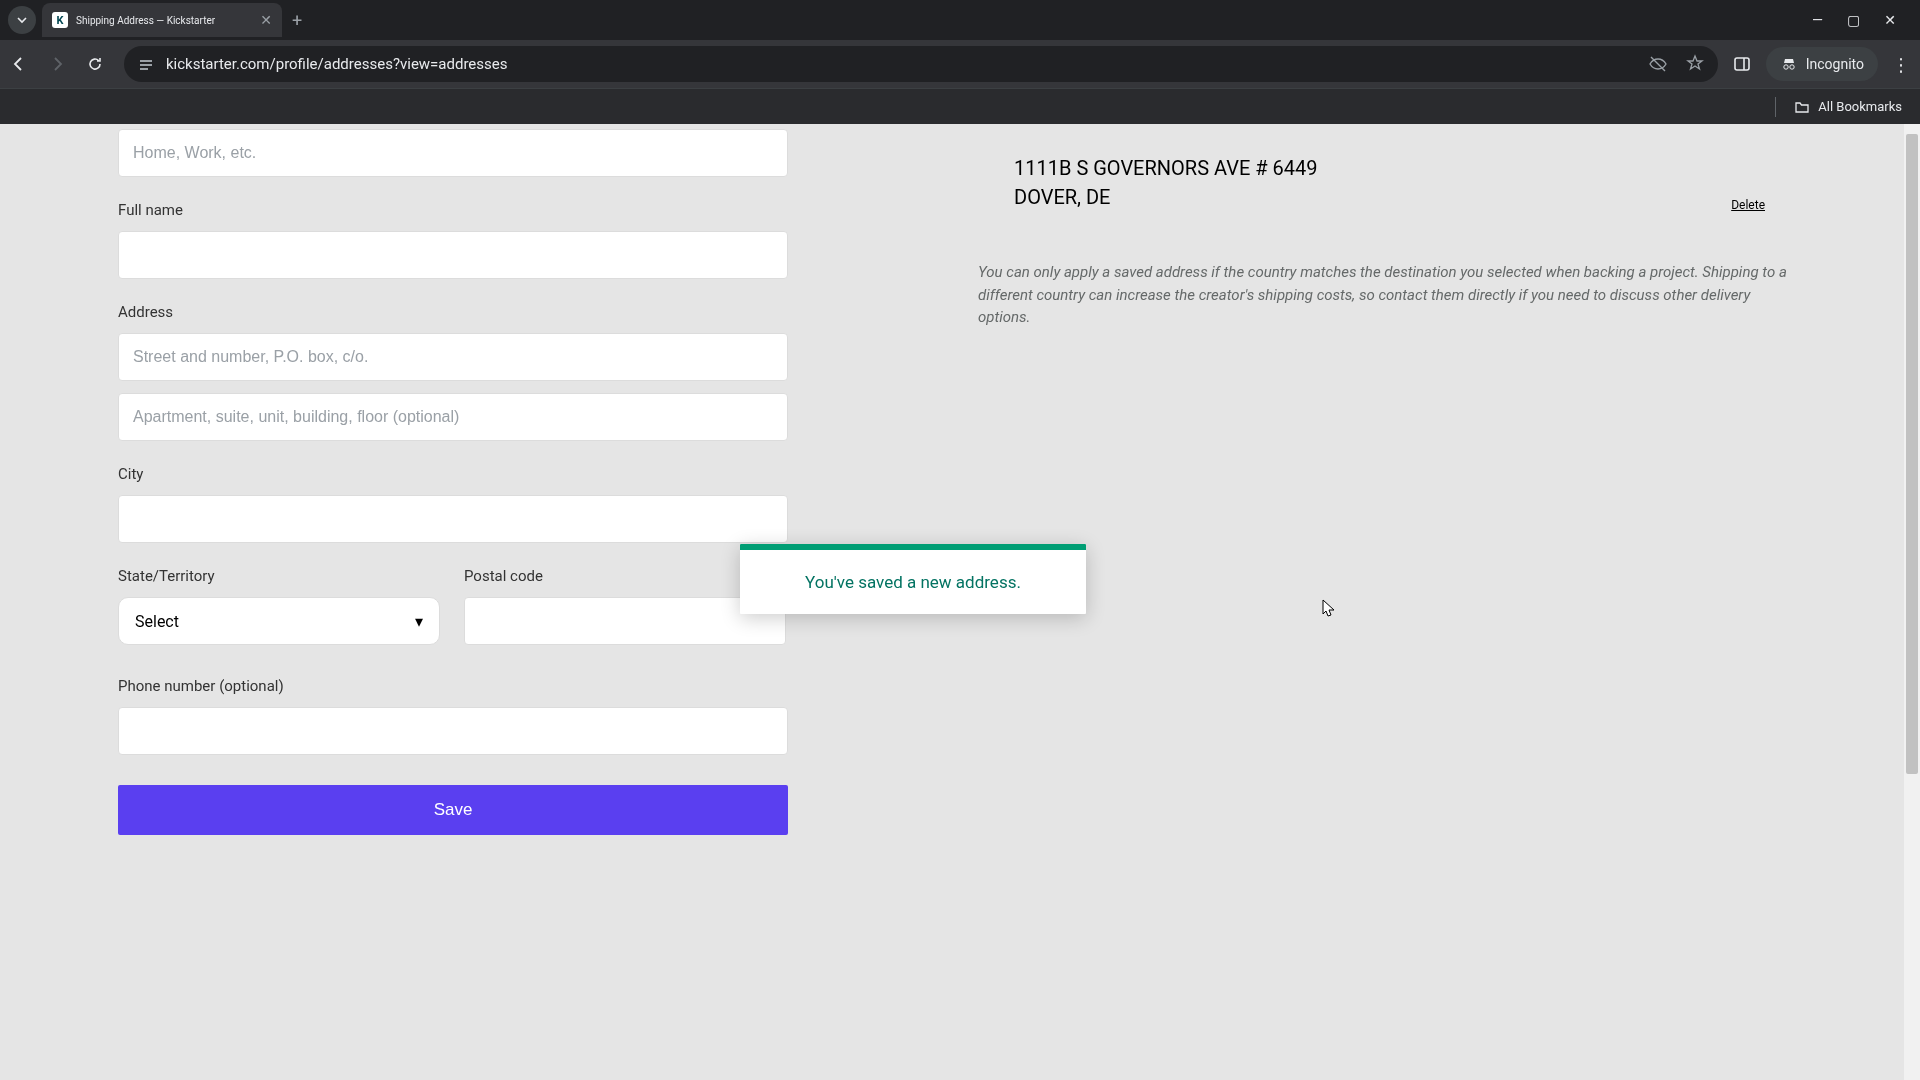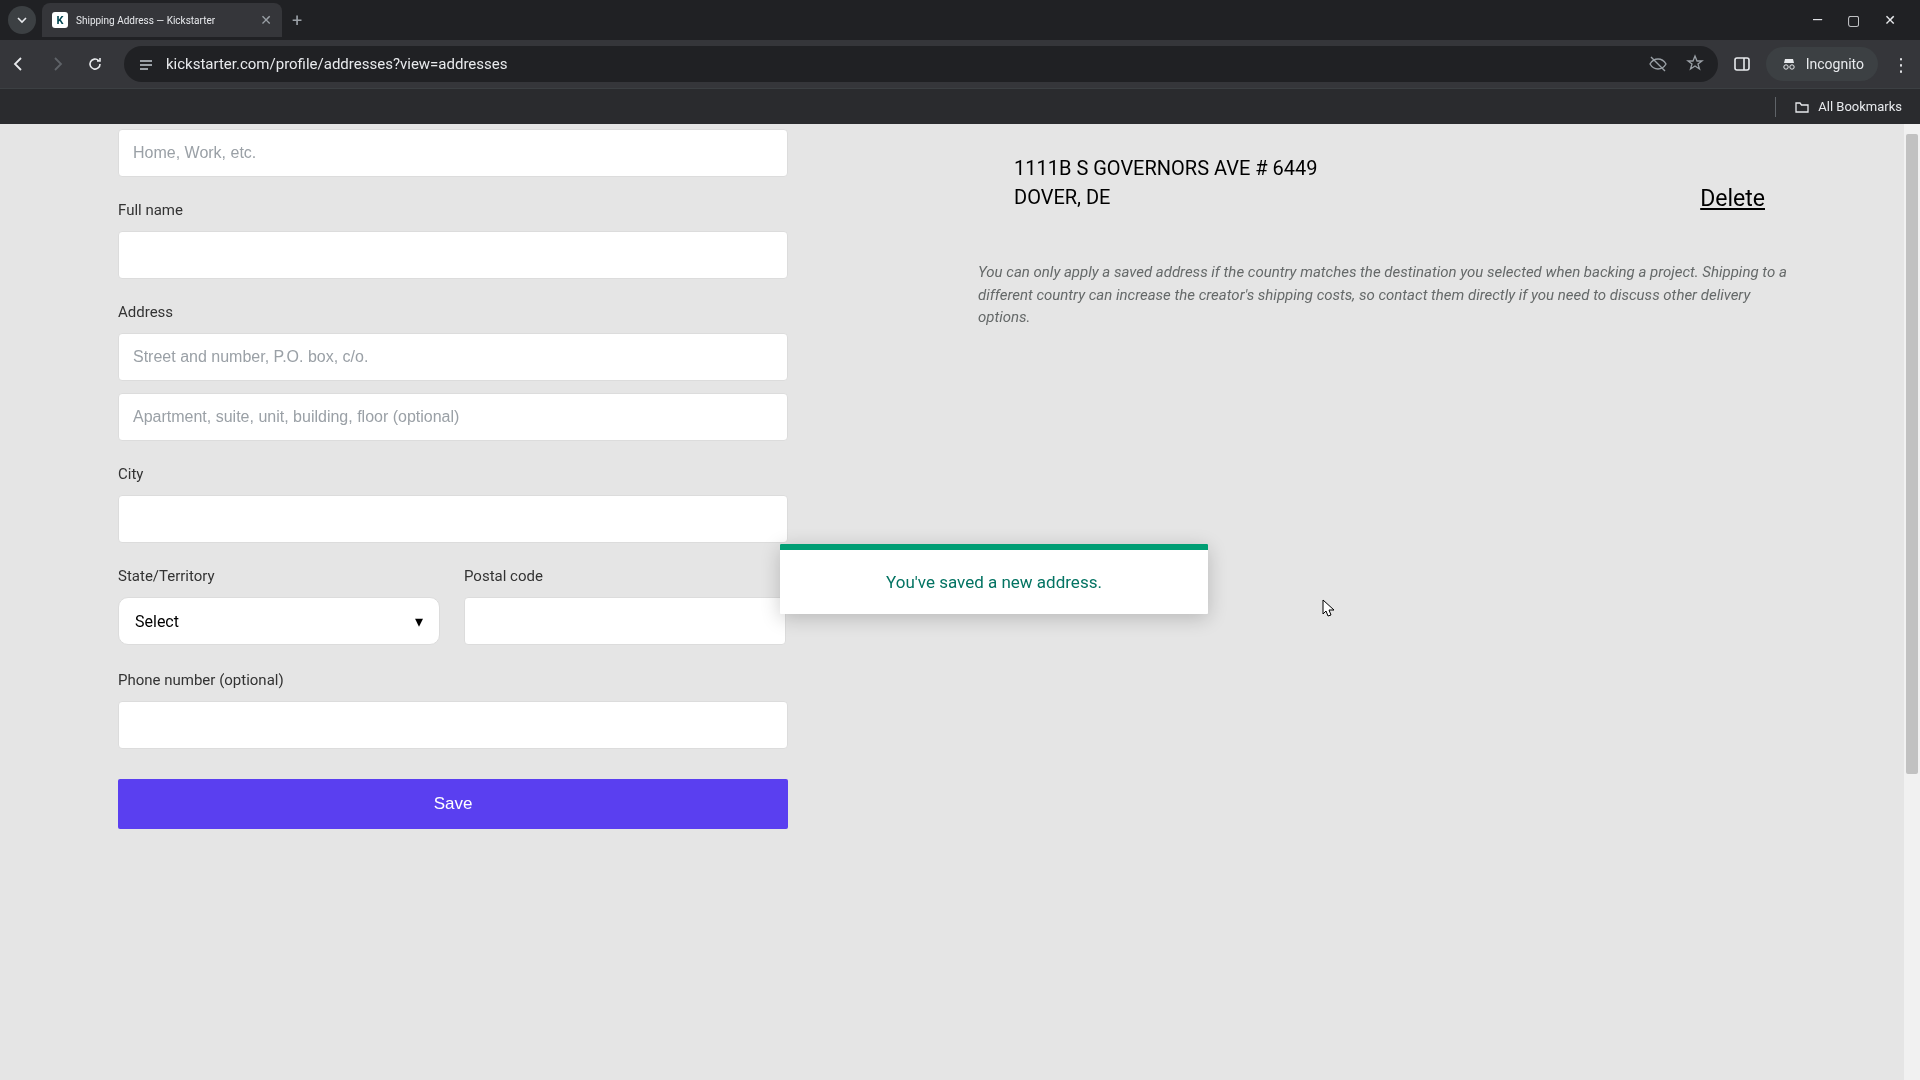--- a/index.html
+++ b/index.html
@@ -35,23 +35,23 @@
   .label { font-size: 15px; color:#333; margin-bottom:12px; display:block; }
   .input { width: 670px; height: 48px; border:1px solid #dcdcdc; border-radius:4px; padding:0 14px; font-size:16px; color:#222; background:#fff; }
   .input::placeholder { color:#9aa0a6; }
   .input + .input { margin-top:12px; }
   .row { display:flex; gap:24px; }
   .select { width:322px; height:48px; border:1px solid #dcdcdc; border-radius:10px; display:flex; align-items:center; justify-content:space-between; padding:0 16px; font-size:16px; background:#fff; }
   .small-input { width:322px; }
   .save-btn { width:670px; height:50px; background:#5a3ff0; color:#fff; border:none; border-radius:2px; font-size:17px; cursor:pointer; margin-top:6px;}
   .addr-card { border:1px solid #e5e5e5; border-radius:2px; padding: 14px 22px 20px 35px; display:flex; justify-content:space-between; align-items:flex-end;}
   .addr-lines { font-size:20px; line-height:1.45; color:#000; }
-  .delete-link { font-size:23px; color:#000; text-decoration:underline; cursor:pointer; }
+  .delete-link { font-size:12px; color:#000; text-decoration:underline; cursor:pointer; }
   .note { font-size:15px; font-style:italic; color:#656969; margin-top:28px; line-height:1.5; }
-  .toast { position:absolute; left:740px; top:420px; width:428px; background:#fff; border-radius:1px; box-shadow:0 4px 20px rgba(0,0,0,0.2); overflow:hidden;margin-left:40px; }
+  .toast { position:absolute; left:740px; top:420px; width:346px; background:#fff; border-radius:1px; box-shadow:0 4px 20px rgba(0,0,0,0.2); overflow:hidden; }
   .toast-bar { height:6px; background:#009e74; }
   .toast-body { padding:22px 20px; text-align:center; font-size:17px; color:#037362; }
   .cursor { position:absolute; left:1322px; top:475px; font-size:16px; pointer-events:none; }
   svg { display:block; }
 </style>
 </head>
 <body>
 
 <div class="chrome">
   <div class="tab-strip">
@@ -160,21 +160,21 @@
           <div class="select">
             <span>Select</span>
             <span>▾</span>
           </div>
         </div>
         <div class="field">
           <span class="label">Postal code</span>
           <input class="input small-input" style="">
         </div>
       </div>
-      <div class="field" style="margin-top:2px">
+      <div class="field" style="margin-top:8px">
         <span class="label">Phone number (optional)</span>
         <input class="input" style="">
       </div>
       <button class="save-btn">Save</button>
     </div>
 
     <div class="right-col">
       <div class="addr-card">
         <div class="addr-lines">
           <div>1111B S GOVERNORS AVE # 6449</div>

